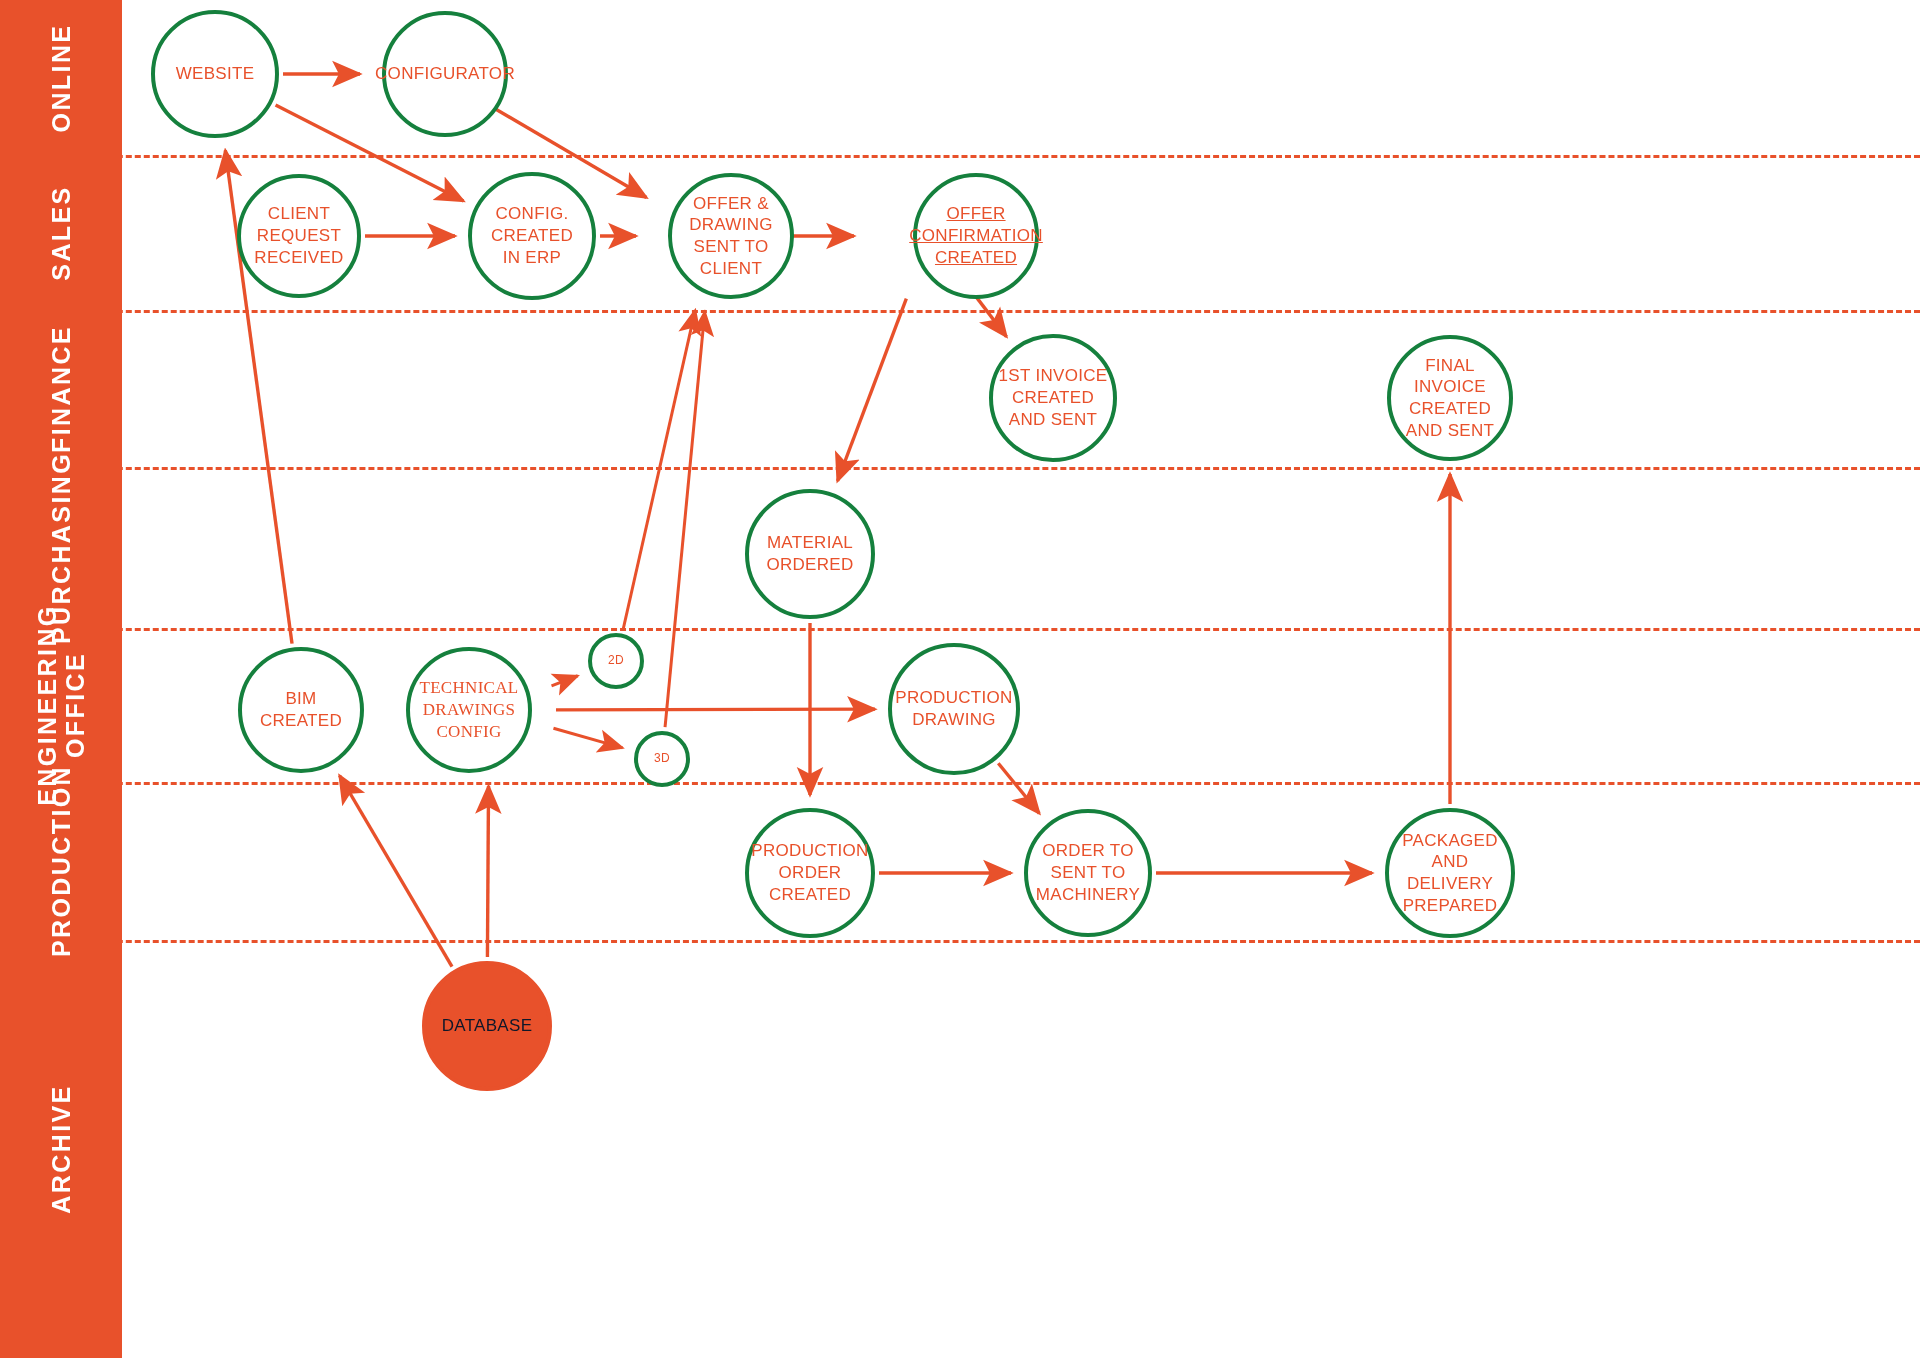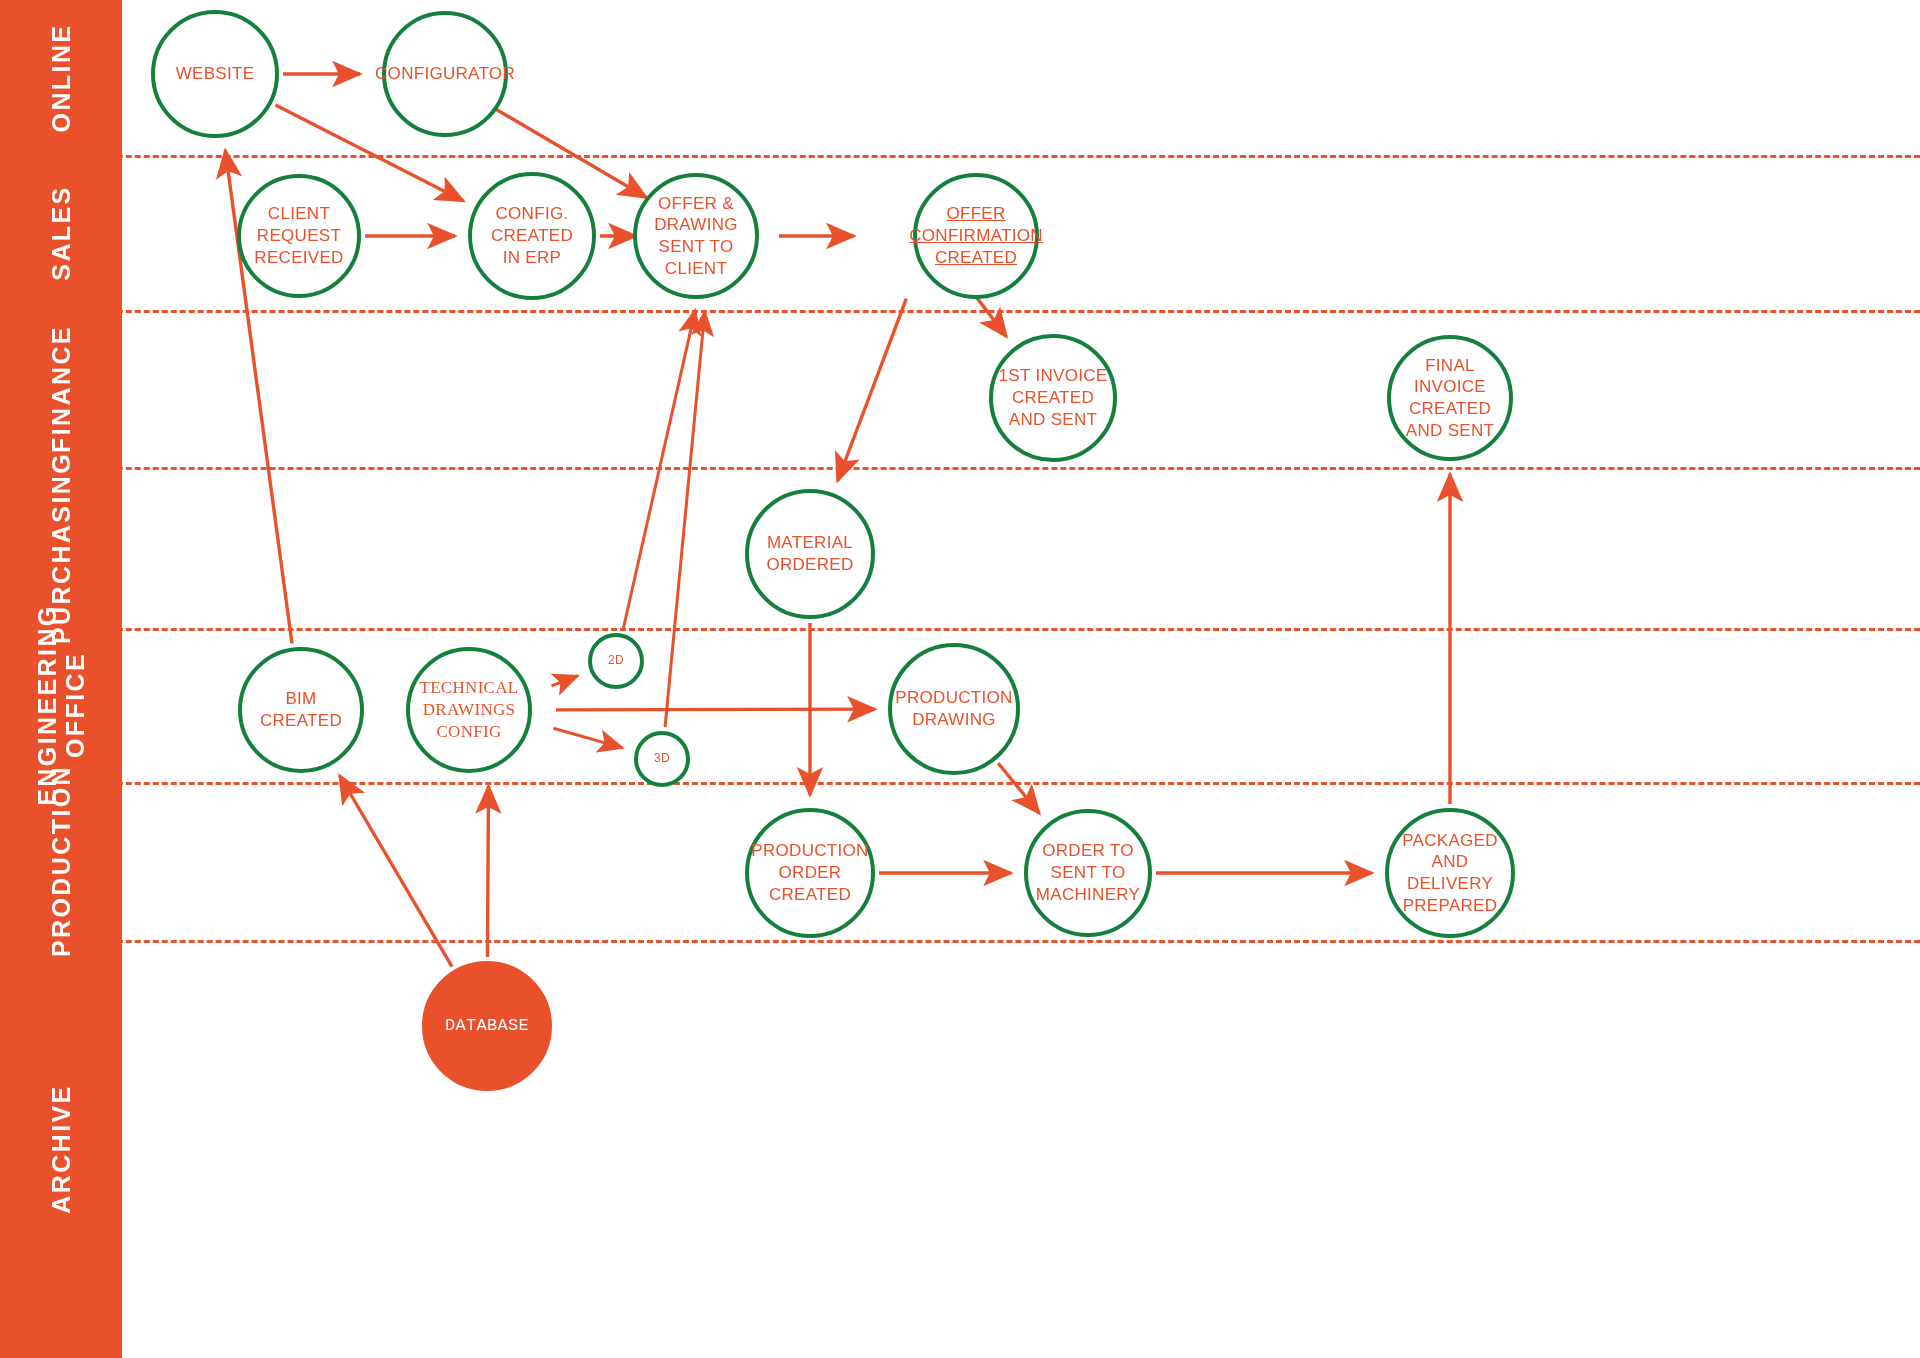--- a/index.html
+++ b/index.html
@@ -86,22 +86,21 @@
     text-align: center;
     font-size: 17px;
     line-height: 1.28;
     letter-spacing: 0.3px;
     white-space: pre-line;
     z-index: 3;
   }
   .node.filled {
     background: #E8512B;
     border-color: #E8512B;
-    color: #ffffff;
-    font-family: Liberation Mono, monospace;
+    color: #0f172a;
   }
   .node.small {
     font-size: 12px;
     border-width: 4px;
   }
   .node-label {
     display: block;
     white-space: pre-line;
     pointer-events: none;
   }
@@ -176,21 +175,21 @@
 
   <div id="nodes-layer">
       <div class="node" style="left: 151px; top: 10px; width: 128px; height: 128px;"><span class="node-label">WEBSITE</span></div>
       <div class="node" style="left: 373px; top: 11px; width: 126px; height: 126px; margin-left: 9px;"><span class="node-label">CONFIGURATOR</span></div>
       <div class="node" style="left: 237px; top: 174px; width: 124px; height: 124px;"><span class="node-label">CLIENT
 REQUEST
 RECEIVED</span></div>
       <div class="node" style="left: 468px; top: 172px; width: 128px; height: 128px;"><span class="node-label">CONFIG.
 CREATED
 IN ERP</span></div>
-      <div class="node" style="left: 633px; top: 173px; width: 126px; height: 126px;"><span class="node-label">OFFER &amp;
+      <div class="node" style="left: 668px; top: 173px; width: 126px; height: 126px;"><span class="node-label">OFFER &amp;
 DRAWING
 SENT TO
 CLIENT</span></div>
       <div class="node" style="left: 913px; top: 173px; width: 126px; height: 126px; text-decoration: underline;"><span class="node-label">OFFER
 CONFIRMATION
 CREATED</span></div>
       <div class="node" style="left: 989px; top: 334px; width: 128px; height: 128px;"><span class="node-label">1ST INVOICE
 CREATED
 AND SENT</span></div>
       <div class="node" style="left: 1387px; top: 335px; width: 126px; height: 126px;"><span class="node-label">FINAL INVOICE

